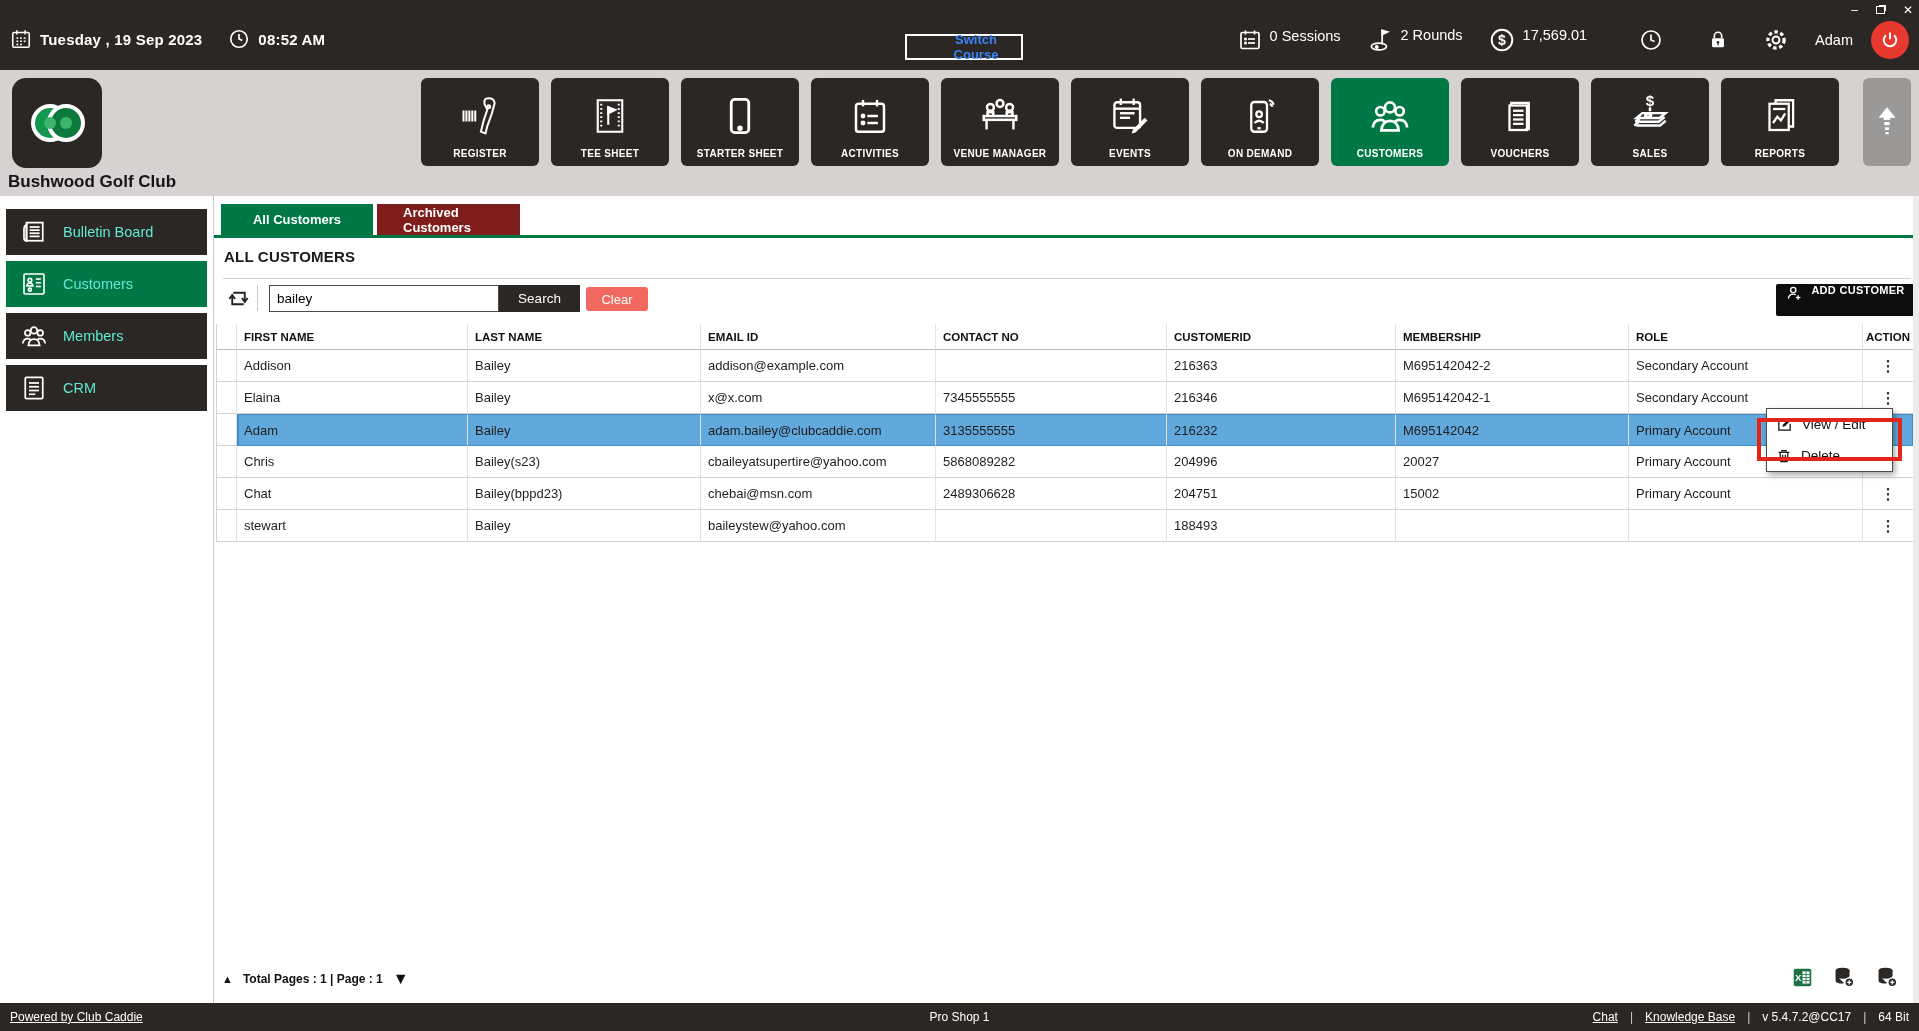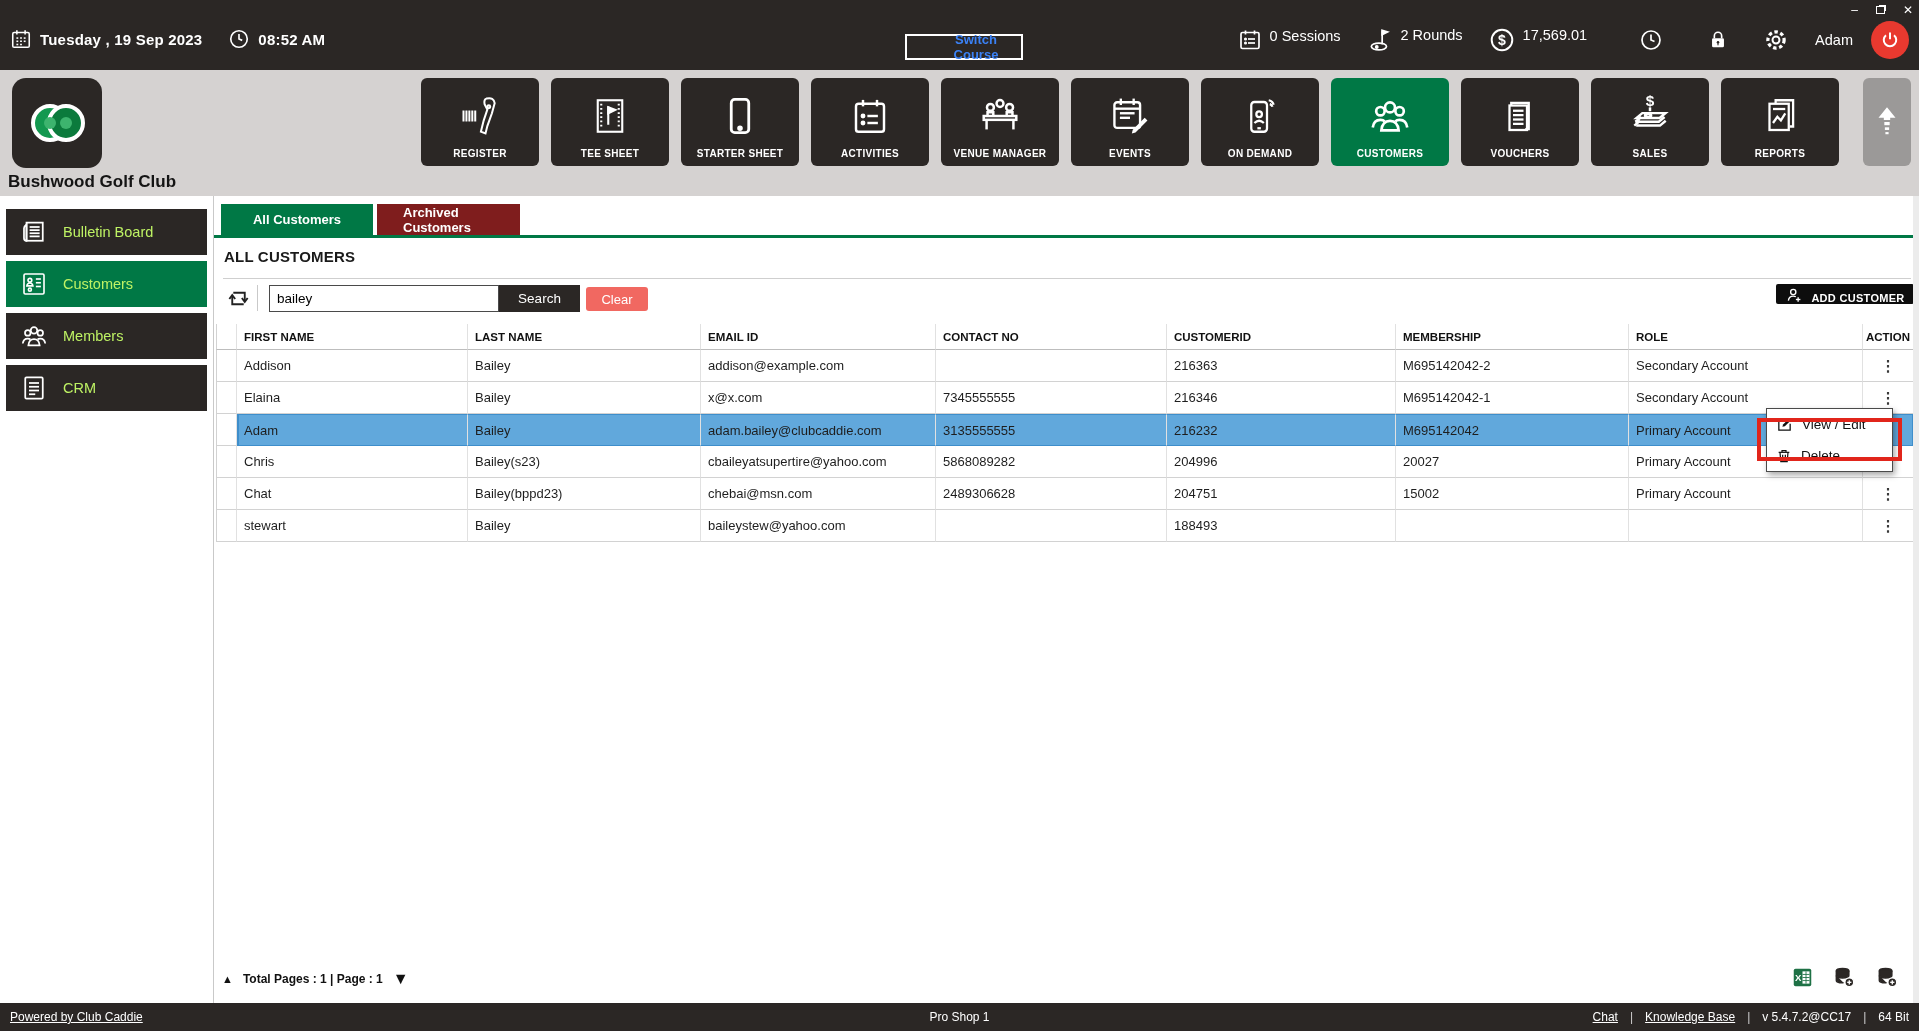--- a/index.html
+++ b/index.html
@@ -26,41 +26,41 @@
   .club-name { position:absolute; left:8px; top:102px; width:210px; font-size:17px; font-weight:bold; color:#141414; }
   .tb-buttons { position:absolute; left:421px; top:8px; display:flex; gap:12px; }
   .tbtn { width:118px; height:88px; background:#2b2725; border-radius:6px; color:#fff; display:flex; flex-direction:column; align-items:center; justify-content:flex-end; padding-bottom:7px; cursor:pointer; border:none; }
   .tbtn .ticon { flex:1; display:flex; align-items:center; justify-content:center; padding-top:6px; }
   .tbtn .tlabel { font-size:10px; font-weight:bold; letter-spacing:.3px; text-align:center; line-height:11px; }
   .tbtn.active { background:#007845; }
   .tbtn.upbtn { width:48px; background:#9b9998; margin-left:12px; justify-content:center; padding-bottom:0; }
 
   
   .sidebar { position:absolute; left:0; top:196px; width:213px; height:807px; background:#fff; }
-  .side-item { margin:0 0 6px 6px; width:201px; height:46px; background:#2b2725; color:#bef264; display:flex; align-items:center; gap:14px; padding-left:13px; font-size:14.5px; cursor:pointer; }
+  .side-item { margin:0 0 6px 6px; width:201px; height:46px; background:#2b2725; color:#5eead4; display:flex; align-items:center; gap:14px; padding-left:13px; font-size:14.5px; cursor:pointer; }
   .side-item:first-child { margin-top:13px; }
   .side-item.active { background:#007845; }
 
   
   .content { position:absolute; left:213px; top:196px; width:1700px; height:807px; background:#fff; border-left:1px solid #c9c9c9; }
   .tabs { position:absolute; left:7px; top:8px; display:flex; gap:4px; }
   .tab { height:31px; display:flex; align-items:center; justify-content:center; font-size:13px; font-weight:bold; color:#fff; cursor:pointer; padding:0 26px; }
   .tab.active { background:#007845; }
   .tab.inactive { background:#7f1d1d; }
   .tab-underline { position:absolute; left:0; top:39px; width:1700px; height:3px; background:#007845; }
   .page-heading { position:absolute; left:10px; top:52px; font-size:15px; font-weight:bold; color:#1a1a1a; letter-spacing:.2px; }
   .heading-divider { position:absolute; left:9px; top:82px; width:1688px; height:1px; background:#cfcfcf; }
 
   .search-row { position:absolute; left:0; top:88px; width:1700px; height:30px; }
   .refresh-btn { position:absolute; left:12px; top:2px; background:none; border:none; cursor:pointer; color:#222; }
   .search-sep { position:absolute; left:43px; top:1px; width:1px; height:26px; background:#c9c9c9; }
   .search-input { position:absolute; left:55px; top:1px; width:230px; height:27px; border:1px solid #4a4a4a; font-size:13.5px; padding-left:7px; font-family:"Liberation Sans", sans-serif; }
   .search-btn { position:absolute; left:285px; top:1px; width:81px; height:27px; background:#2b2725; color:#fff; border:none; font-size:13.5px; cursor:pointer; }
   .clear-btn { position:absolute; left:372px; top:3px; width:62px; height:24px; background:#f16861; color:#fff; border:none; border-radius:3px; font-size:13px; cursor:pointer; }
-  .add-customer-btn { position:absolute; left:1562px; top:0; width:138px; height:20px; background:#0d0d0d; color:#fff; border:none; border-radius:2px; font-size:11px; font-weight:bold; letter-spacing:.3px; display:flex; align-items:flex-end; justify-content:center; gap:8px; cursor:pointer; }
+  .add-customer-btn { position:absolute; left:1562px; top:0; width:138px; height:32px; background:#0d0d0d; color:#fff; border:none; border-radius:2px; font-size:11px; font-weight:bold; letter-spacing:.3px; display:flex; align-items:flex-start; justify-content:center; gap:8px; cursor:pointer; }
 
   
   .table { position:absolute; left:2px; top:128px; width:1698px; }
   .trow { display:grid; grid-template-columns:21px 231px 233px 235px 231px 229px 233px 234px 51px; }
   .trow > div { border-right:1px solid #e1e1e1; border-bottom:1px solid #d2d2d2; padding-left:7px; display:flex; align-items:center; font-size:13px; color:#1e1e1e; overflow:hidden; white-space:nowrap; }
   .trow > div:first-child { border-left:1px solid #d2d2d2; padding-left:0; }
   .thead > div { height:26px; font-size:11.5px; font-weight:bold; color:#111; border-bottom:1px solid #bdbdbd; }
   .tdata > div { height:32px; }
   .tdata .action-cell { justify-content:center; padding-left:0; font-size:15px; font-weight:bold; color:#3a3a3a; cursor:pointer; }
   .thead .action-cell { justify-content:center; padding-left:0; }

